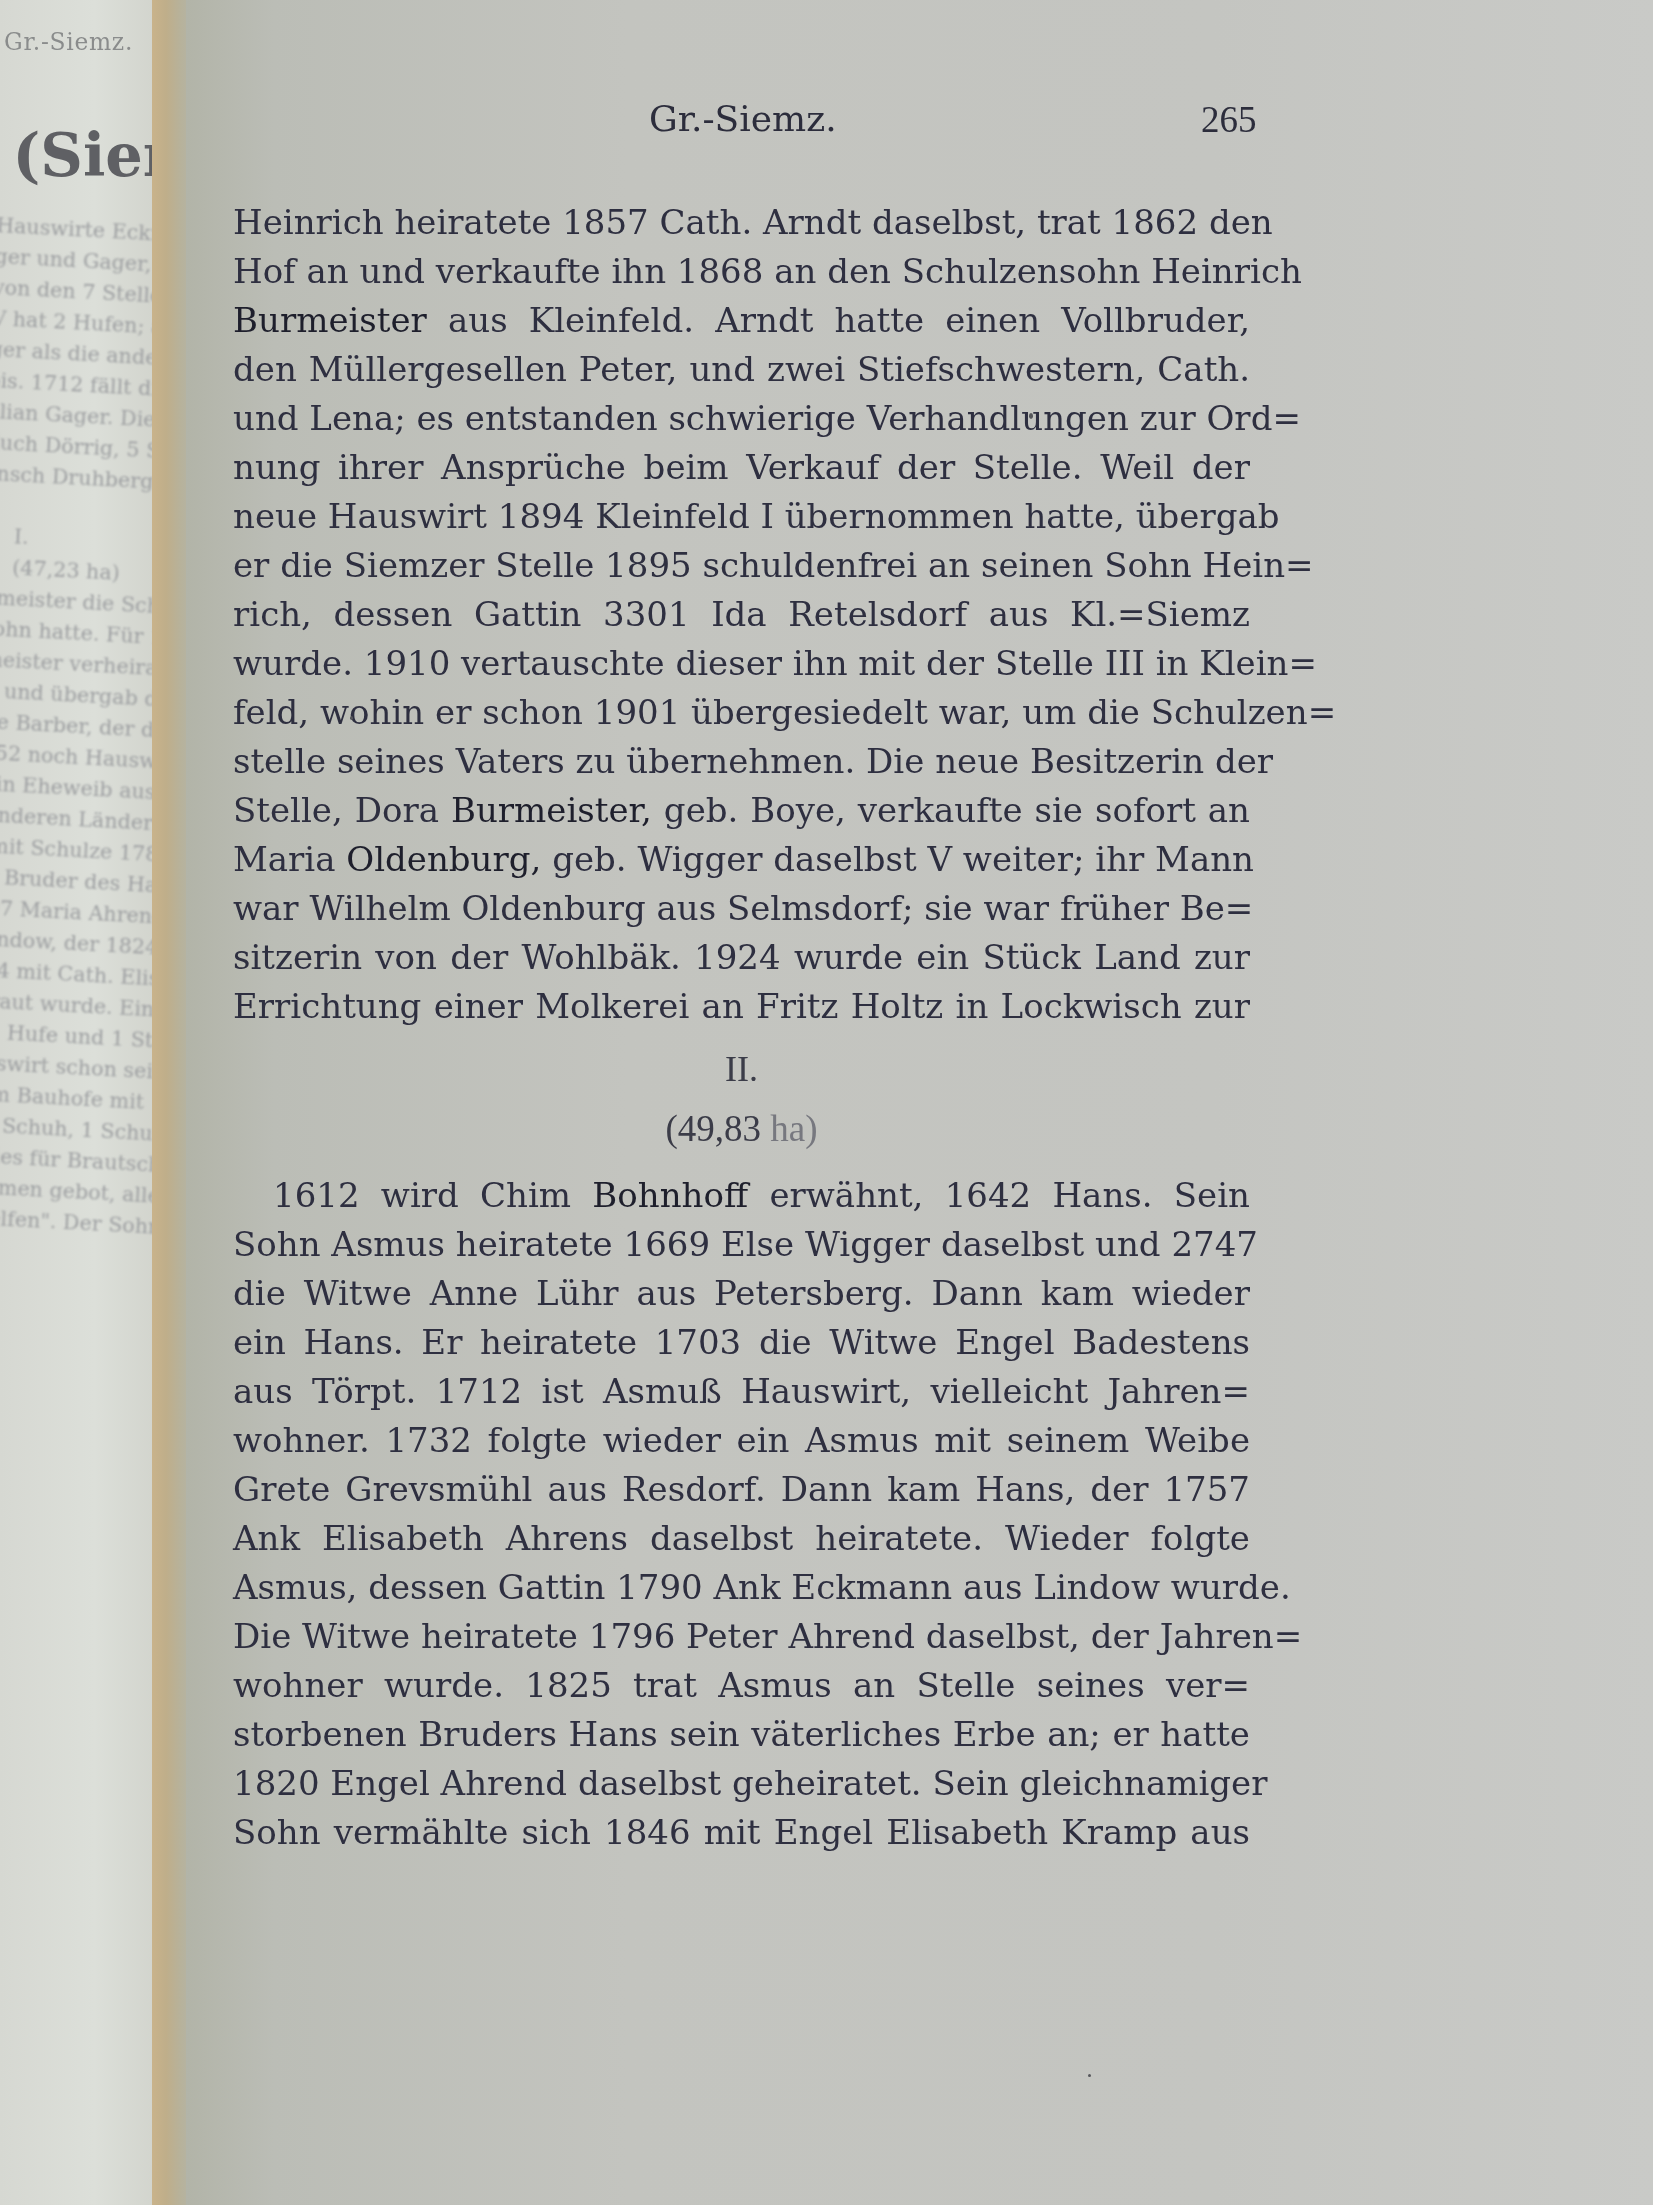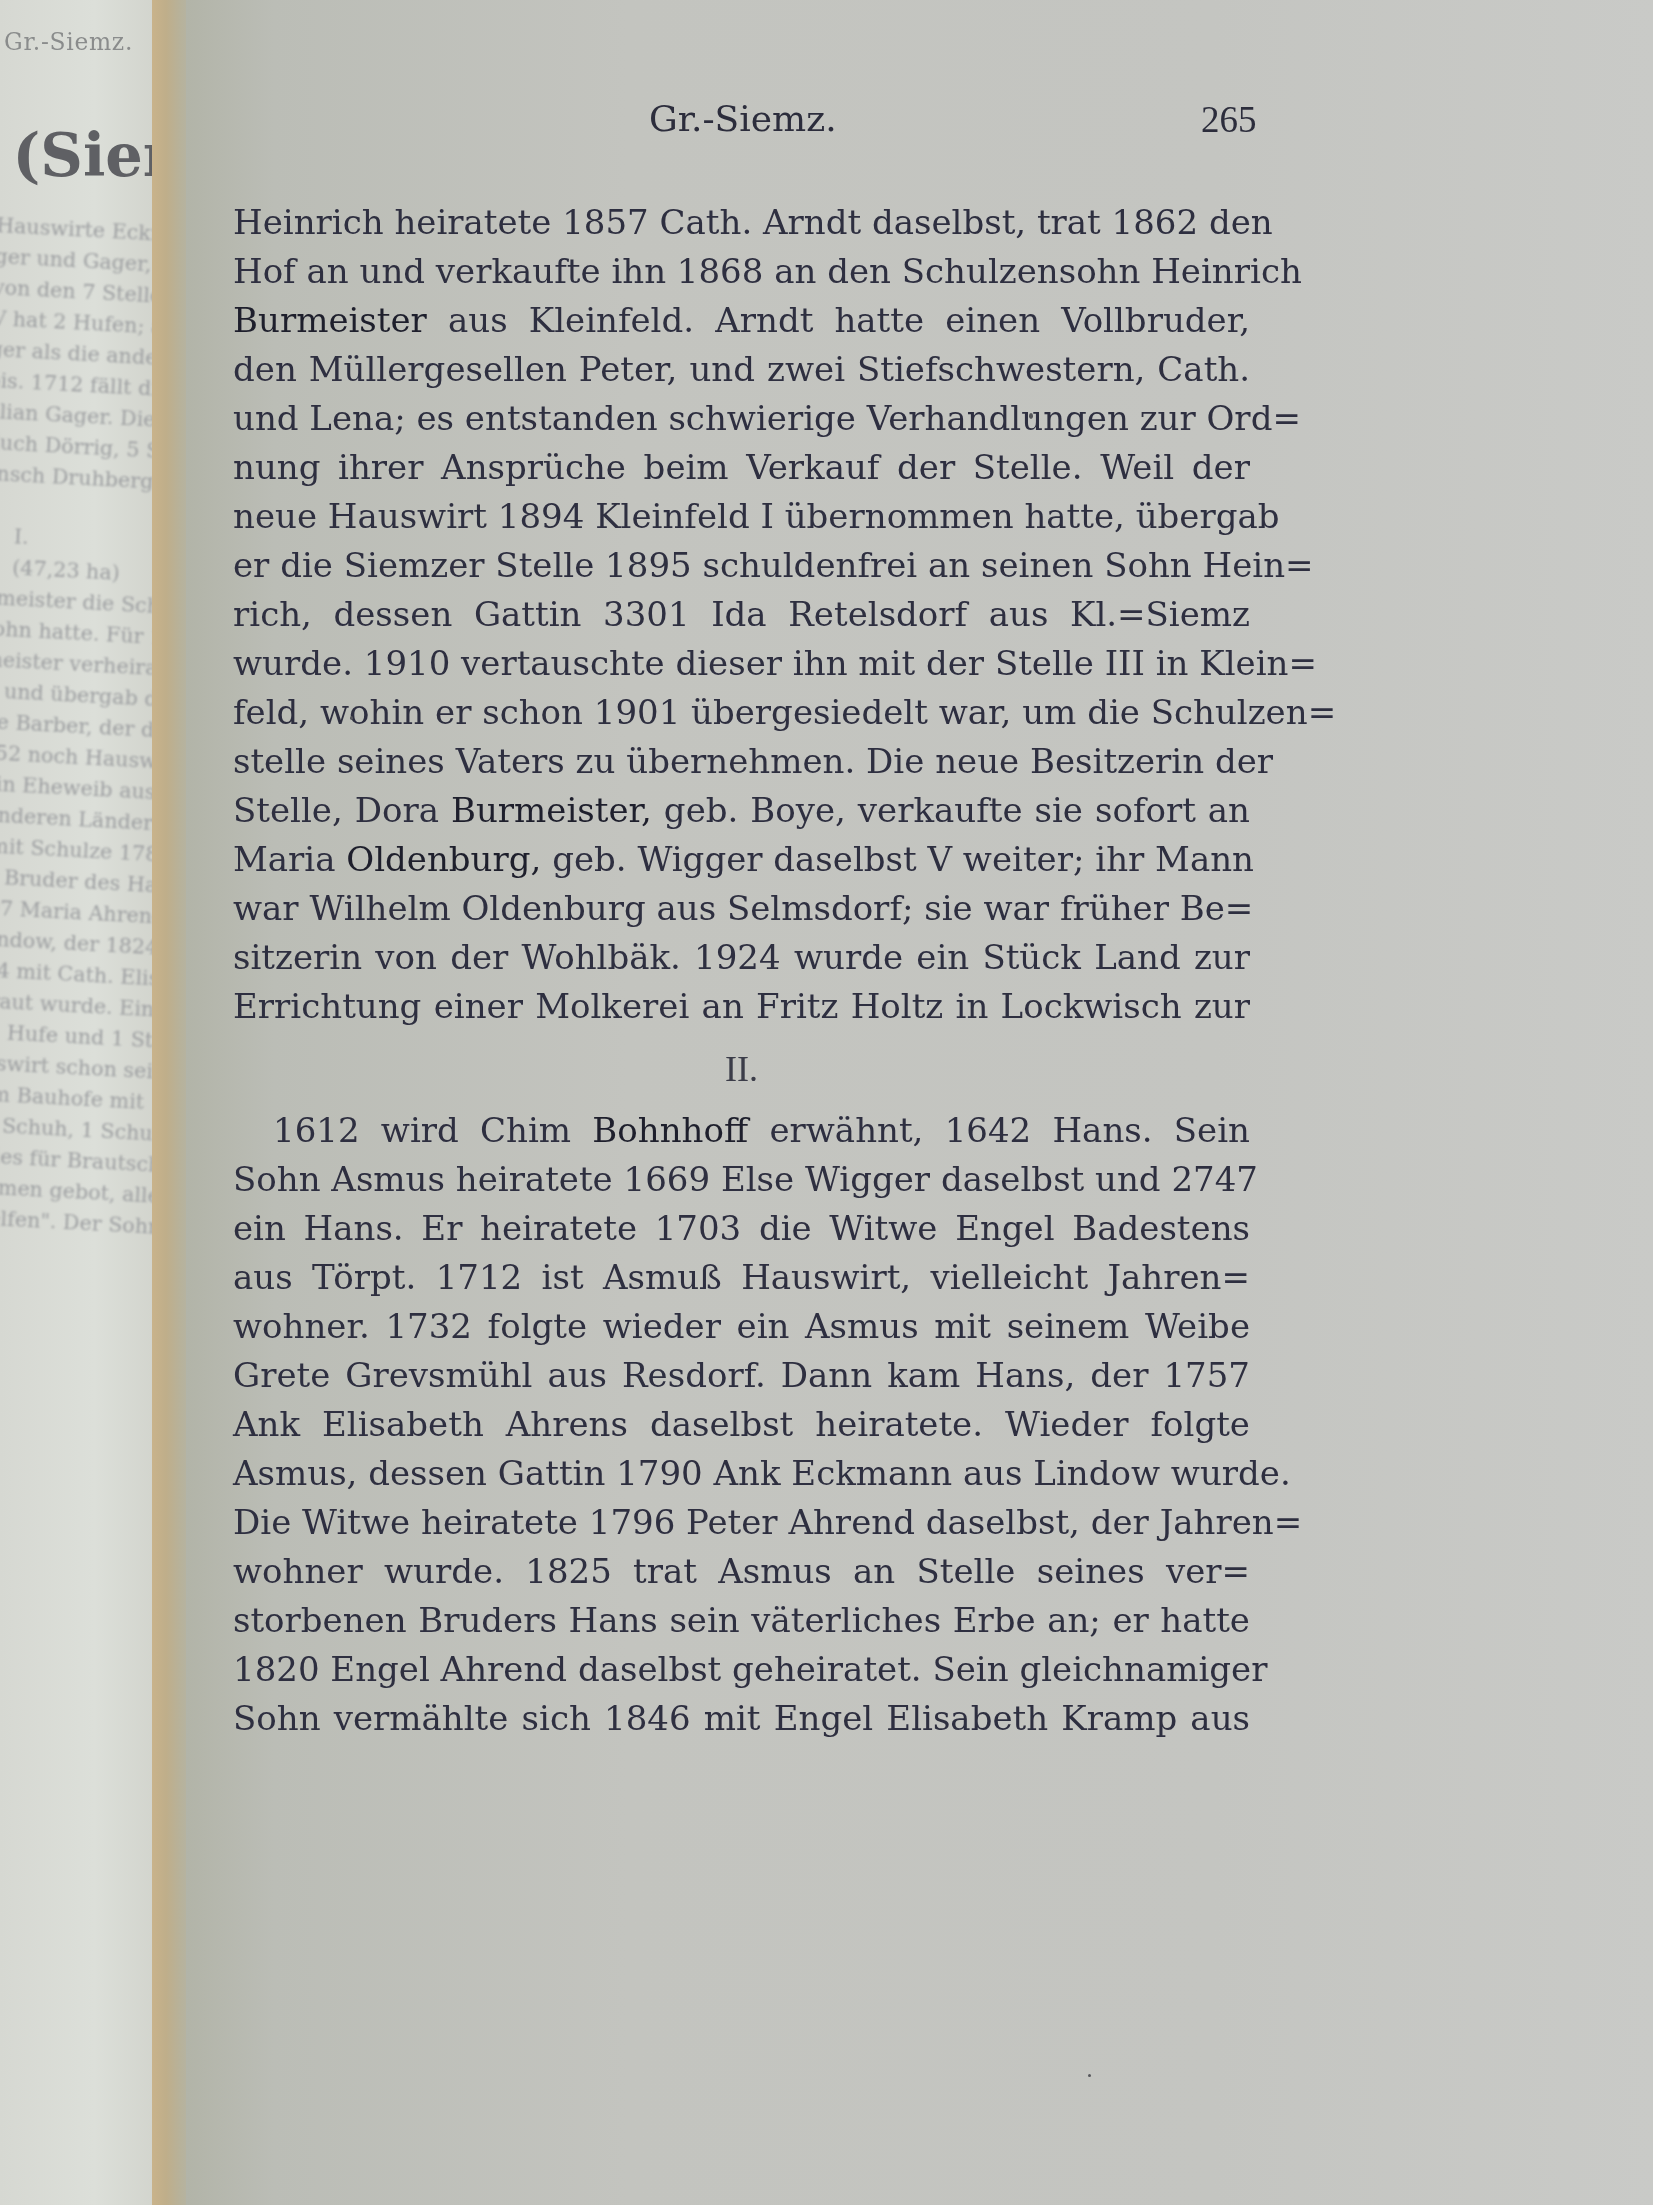--- a/index.html
+++ b/index.html
@@ -142,23 +142,28 @@
         <span class="line"><span>wurde.  1910 vertauschte dieser ihn mit der Stelle III in Klein=</span></span>
         <span class="line"><span>feld, wohin er schon 1901 übergesiedelt war, um die Schulzen=</span></span>
         <span class="line"><span>stelle seines Vaters zu übernehmen.  Die neue Besitzerin der</span></span>
         <span class="line"><span>Stelle, Dora </span><b>Burmeister,</b><span> geb. Boye, verkaufte sie sofort an</span></span>
         <span class="line"><span>Maria </span><b>Oldenburg,</b><span> geb. Wigger daselbst V weiter; ihr Mann</span></span>
         <span class="line"><span>war Wilhelm Oldenburg aus Selmsdorf; sie war früher Be=</span></span>
         <span class="line"><span>sitzerin von der Wohlbäk.  1924 wurde ein Stück Land zur</span></span>
         <span class="line"><span>Errichtung einer Molkerei an Fritz Holtz in Lockwisch zur</span></span>
       </div>
     <div class="section-num">II.</div>
+    <div class="section-area">
+      <span>(49,83</span>
+      <span class="unit">ha)</span>
+    </div>
     <div id="part2">
         <span class="line indent"><span>1612 wird Chim </span><b>Bohnhoff</b><span> erwähnt, 1642 Hans.  Sein</span></span>
         <span class="line"><span>Sohn Asmus heiratete 1669 Else Wigger daselbst und 2747</span></span>
+        <span class="line"><span>die Witwe Anne Lühr aus Petersberg.  Dann kam wieder</span></span>
         <span class="line"><span>ein Hans.  Er heiratete 1703 die Witwe Engel Badestens</span></span>
         <span class="line"><span>aus Törpt.  1712 ist Asmuß Hauswirt, vielleicht Jahren=</span></span>
         <span class="line"><span>wohner.  1732 folgte wieder ein Asmus mit seinem Weibe</span></span>
         <span class="line"><span>Grete Grevsmühl aus Resdorf.  Dann kam Hans, der 1757</span></span>
         <span class="line"><span>Ank Elisabeth Ahrens daselbst heiratete.  Wieder folgte</span></span>
         <span class="line"><span>Asmus, dessen Gattin 1790 Ank Eckmann aus Lindow wurde.</span></span>
         <span class="line"><span>Die Witwe heiratete 1796 Peter Ahrend daselbst, der Jahren=</span></span>
         <span class="line"><span>wohner wurde.  1825 trat Asmus an Stelle seines ver=</span></span>
         <span class="line"><span>storbenen Bruders Hans sein väterliches Erbe an; er hatte</span></span>
         <span class="line"><span>1820 Engel Ahrend daselbst geheiratet.  Sein gleichnamiger</span></span>

